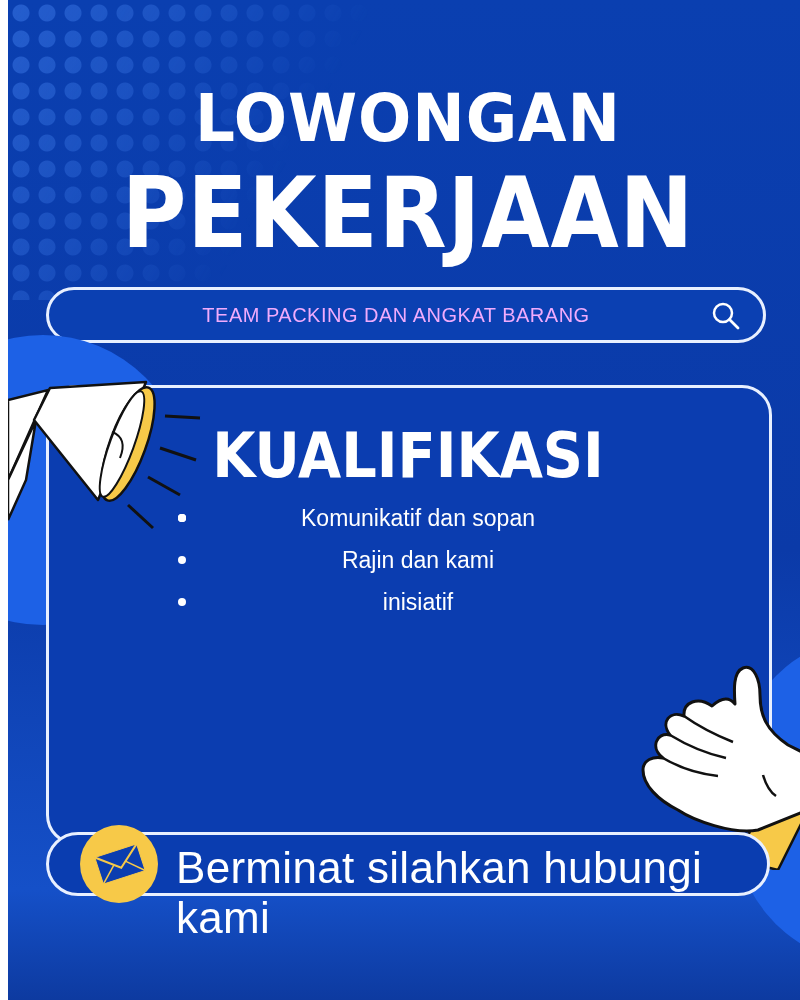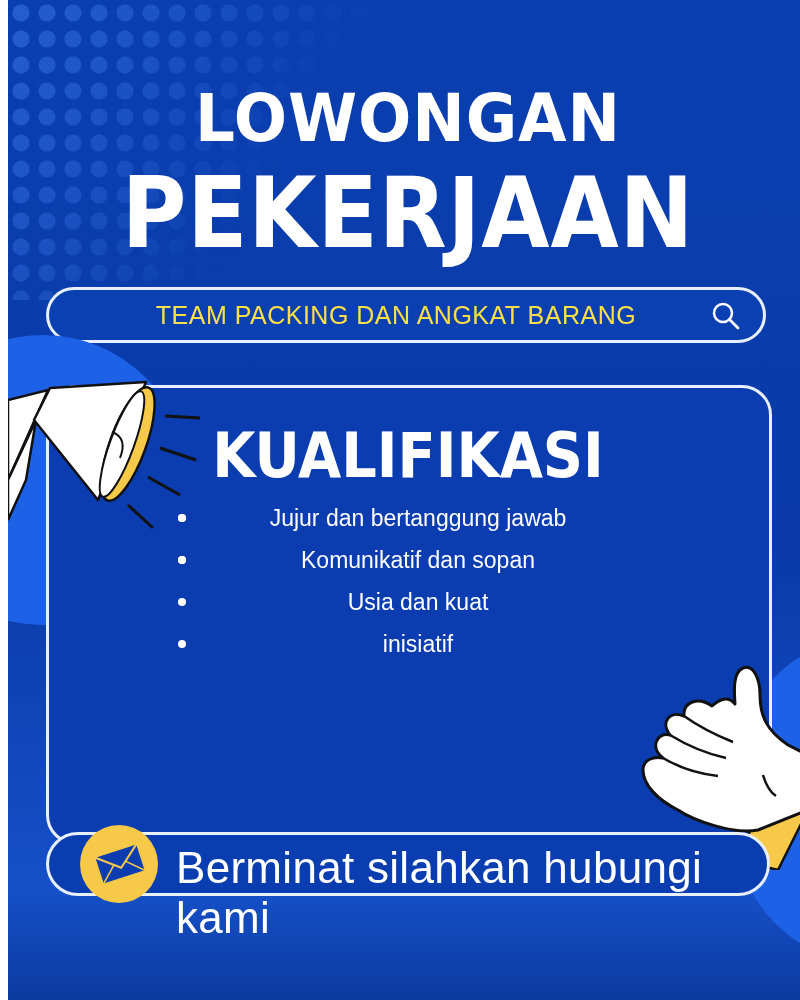--- a/index.html
+++ b/index.html
@@ -24,21 +24,21 @@
   .title2 {
     position:absolute; top:160px; left:0; width:800px; text-align:center;
     color:#fff; font-family:"DejaVu Sans", sans-serif; font-weight:bold;
     font-size:98px; letter-spacing:1px; transform:scaleX(0.9); line-height:1.1;
   }
   .search-bar {
     position:absolute; left:38px; top:287px; width:720px; height:56px;
     border:3px solid #e8f0ff; border-radius:30px; box-sizing:border-box;
     background:#0b40b2; display:flex; align-items:center; justify-content:center;
   }
-  .search-text { color:#fde047; font-size:25px; letter-spacing:0.5px; margin-left:-20px; }
+  .search-text { color:#f0abfc; font-size:20px; letter-spacing:0.5px; margin-left:-20px; }
   .search-icon { position:absolute; right:22px; top:11px; width:30px; height:30px; }
 
   .blob-left { position:absolute; left:-110px; top:335px; width:290px; height:290px; border-radius:50%; background:#1d61e6; }
   .blob-right { position:absolute; left:720px; top:640px; width:260px; height:320px; border-radius:50%; background:#1d61e6; }
 
   .card {
     position:absolute; left:38px; top:385px; width:726px; height:460px;
     border:3px solid #e8f0ff; border-radius:30px; box-sizing:border-box;
     background:#0b3db0;
   }
@@ -96,24 +96,23 @@
     <line x1="157" y1="36" x2="192" y2="38" stroke="#111" stroke-width="3"></line>
     <line x1="152" y1="68" x2="188" y2="80" stroke="#111" stroke-width="3"></line>
     <line x1="140" y1="97" x2="172" y2="115" stroke="#111" stroke-width="3"></line>
     <line x1="120" y1="125" x2="145" y2="148" stroke="#111" stroke-width="3"></line>
   </svg>
 
   <div class="card-title">KUALIFIKASI</div>
 
   <ul class="qual-list">
     <li class="qual-item"><span class="bullet"></span></li>
-    <li class="qual-item"><span class="bullet"></span><span>Jujur dan bertanggung jawab</span></li>
     <li class="qual-item wrap"><span class="bullet"></span></li>
     <li class="qual-item"><span class="bullet"></span><span>Komunikatif dan sopan</span></li>
-    <li class="qual-item"><span class="bullet"></span><span>Usia dan kuat</span></li>
+    <li class="qual-item"><span class="bullet"></span><span>Rajin dan kami</span></li>
     <li class="qual-item"><span class="bullet"></span><span>inisiatif</span></li>
   </ul>
 
   <svg class="thumb" viewBox="0 0 170 210">
     <path d="M170,150 L140,210 L100,200 L125,140 Z" fill="#f7c948" stroke="#111" stroke-width="2.5"></path>
     <path d="M120,170 C95,175 55,160 40,150 C20,140 5,125 5,110 C5,100 15,96 25,98 C12,88 18,72 32,75 C22,62 32,50 46,56 C45,42 60,36 74,46 C85,36 92,38 97,44 C96,30 95,12 105,8 C116,4 122,20 122,35 C122,55 128,70 150,85 L170,95 L170,150 Z" fill="#fff" stroke="#111" stroke-width="3" stroke-linejoin="round"></path>
     <path d="M46,56 C60,66 80,76 95,82" fill="none" stroke="#111" stroke-width="2.5"></path>
     <path d="M32,75 C50,86 70,94 88,98" fill="none" stroke="#111" stroke-width="2.5"></path>
     <path d="M25,98 C42,108 62,114 80,116" fill="none" stroke="#111" stroke-width="2.5"></path>
     <path d="M125,115 C128,125 132,132 138,136" fill="none" stroke="#111" stroke-width="2.5"></path>

